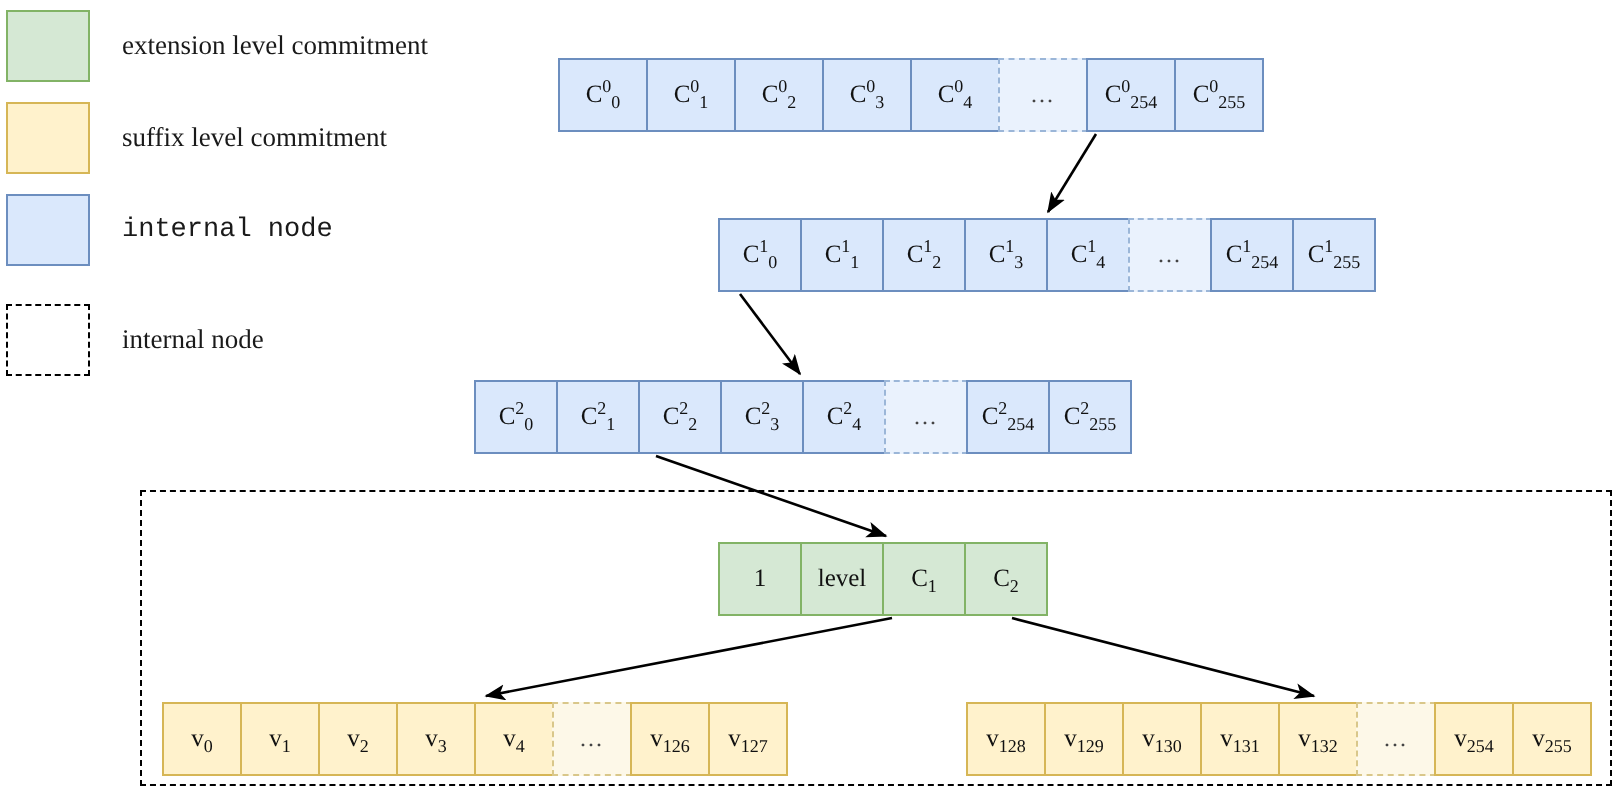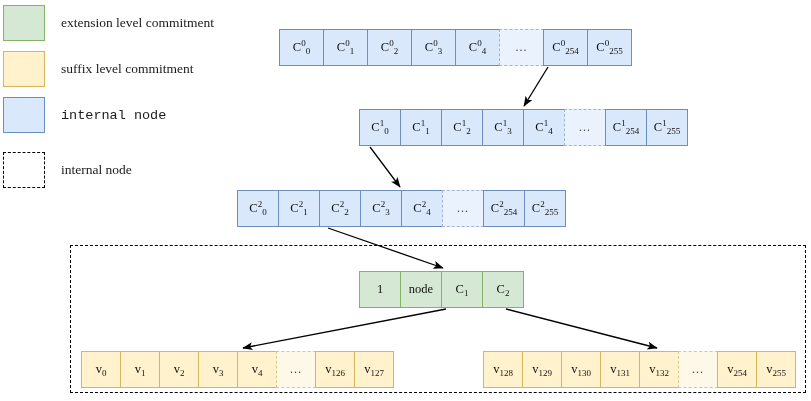--- a/index.html
+++ b/index.html
@@ -121,21 +121,21 @@
       <div class="cell cw42">C<sup>2</sup><sub>2</sub></div>
       <div class="cell cw42">C<sup>2</sup><sub>3</sub></div>
       <div class="cell cw42">C<sup>2</sup><sub>4</sub></div>
       <div class="cell cw42 ellipsis">...</div>
       <div class="cell cw42">C<sup>2</sup><sub>254</sub></div>
       <div class="cell cw42">C<sup>2</sup><sub>255</sub></div>
     </div>
 
   <div class="row green" id="row-ext" style="left:359px;top:271px;">
       <div class="cell cw42">1</div>
-      <div class="cell cw42">node</div>
+      <div class="cell cw42">level</div>
       <div class="cell cw42">C<sub>1</sub></div>
       <div class="cell cw42">C<sub>2</sub></div>
     </div>
 
   <div class="row yellow" id="row-suffix-left" style="left:81px;top:351px;">
       <div class="cell cw40">v<sub>0</sub></div>
       <div class="cell cw40">v<sub>1</sub></div>
       <div class="cell cw40">v<sub>2</sub></div>
       <div class="cell cw40">v<sub>3</sub></div>
       <div class="cell cw40">v<sub>4</sub></div>

